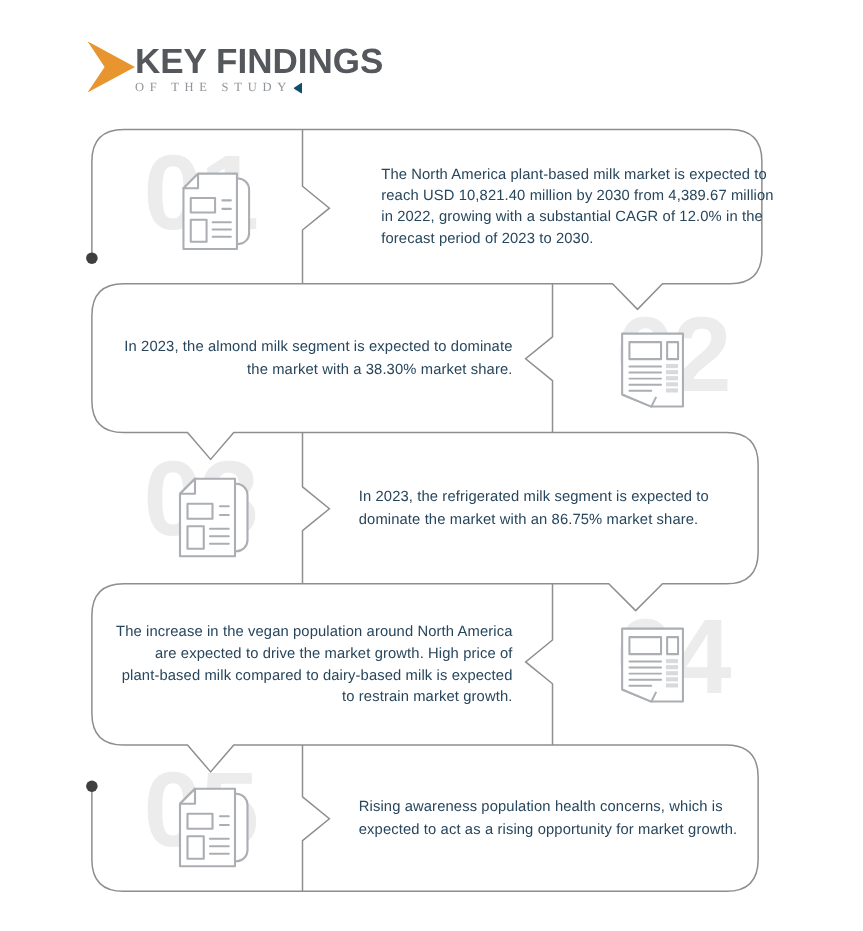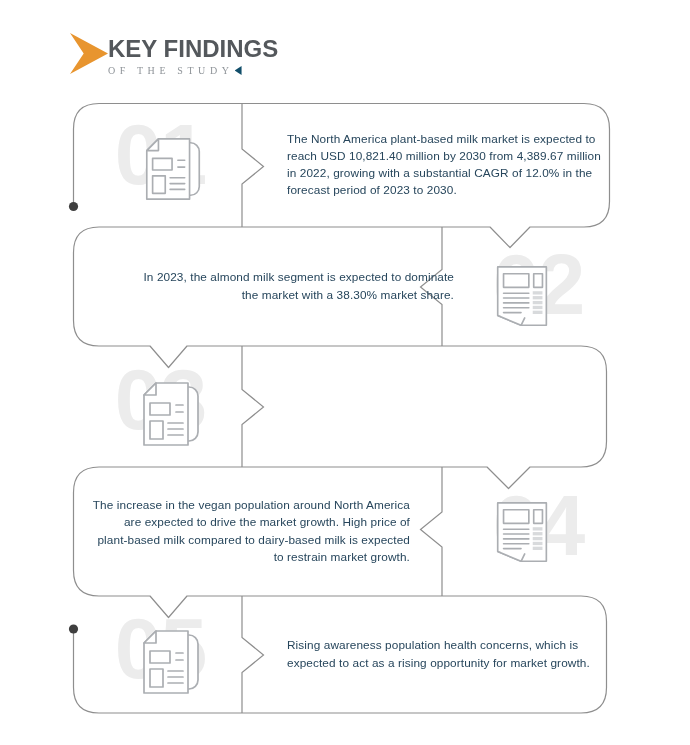--- a/index.html
+++ b/index.html
@@ -9,21 +9,21 @@
   }
   
   .hdr{position:absolute;left:70px;top:33px;display:flex;align-items:flex-start;}
   .logo-arrow{
     width:38px;height:41px;background:#E8952F;
     clip-path:polygon(0 0,100% 50%,0 100%,36% 50%);
     flex:0 0 auto;
   }
   .titles{margin-left:0px;}
   .title{
-    margin:0;font-size:24px;font-weight:700;color:#54585C;
+    margin:0;font-size:28px;font-weight:700;color:#54585C;
     letter-spacing:0px;line-height:26px;padding-top:3px;
   }
   .subrow{display:flex;align-items:center;margin-top:3px;}
   .subtitle{
     font-size:10px;color:#8F9499;letter-spacing:4.6px;font-weight:400;font-family:Liberation Serif, serif;
   }
   .submark{
     width:7px;height:9px;background:#114E6A;margin-left:1px;
     clip-path:polygon(100% 0,100% 100%,0 50%);
   }
@@ -45,22 +45,22 @@
   .i2{left:486px;top:263px;}
   .i3{left:134px;top:379px;}
   .i4{left:486px;top:499px;}
   .i5{left:134px;top:627px;}
   
   .tb{
     position:absolute;z-index:3;display:flex;flex-direction:column;justify-content:center;
     color:#27465C;font-size:11.8px;line-height:17.2px;letter-spacing:0.1px;
   }
   .tb p{margin:0;}
-  .t1{left:287px;top:103px;width:326px;height:124px;text-align:left;}
-  .t2{left:92px; top:227px;width:318px;height:119px;text-align:right;align-items:flex-end;margin-left:44px;}
+  .t1{left:305px;top:103px;width:326px;height:124px;text-align:left;}
+  .t2{left:92px; top:227px;width:318px;height:119px;text-align:right;align-items:flex-end;}
   .t3{left:287px;top:346px;width:322px;height:121px;text-align:left;}
   .t4{left:92px; top:467px;width:318px;height:129px;text-align:right;align-items:flex-end;justify-content:center;}
   .t5{left:287px;top:596px;width:330px;height:117px;text-align:left;}
 </style>
 </head>
 <body>
 
 <div class="canvas">
 
   <div class="hdr">
@@ -168,20 +168,23 @@
   <svg class="icon i5" width="76" height="72">
       <use href="#news-a"></use>
     </svg>
 
   <div class="tb t1">
     <p>The North America plant-based milk market is expected to reach USD 10,821.40 million by 2030 from 4,389.67 million in 2022, growing with a substantial CAGR of 12.0% in the forecast period of 2023 to 2030.</p>
   </div>
   <div class="tb t2">
     <p>In 2023, the almond milk segment is expected to dominate the market with a 38.30% market share.</p>
   </div>
+  <div class="tb t3">
+    <p>In 2023, the refrigerated milk segment is expected to dominate the market with an 86.75% market share.</p>
+  </div>
   <div class="tb t4">
     <p>The increase in the vegan population around North America are expected to drive the market growth. High price of plant-based milk compared to dairy-based milk is expected to restrain market growth.</p>
   </div>
   <div class="tb t5">
     <p>Rising awareness population health concerns, which is expected to act as a rising opportunity for market growth.</p>
   </div>
 
 </div>
 
 </body></html>

